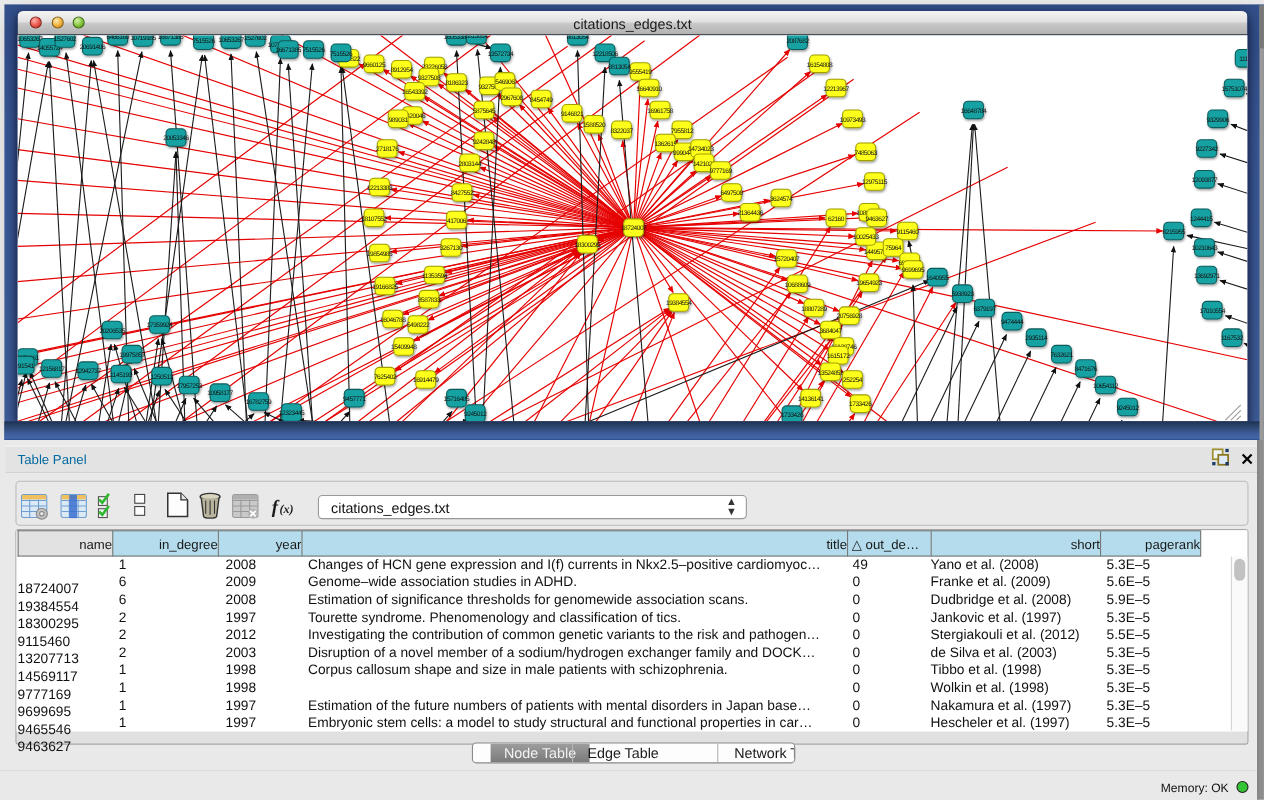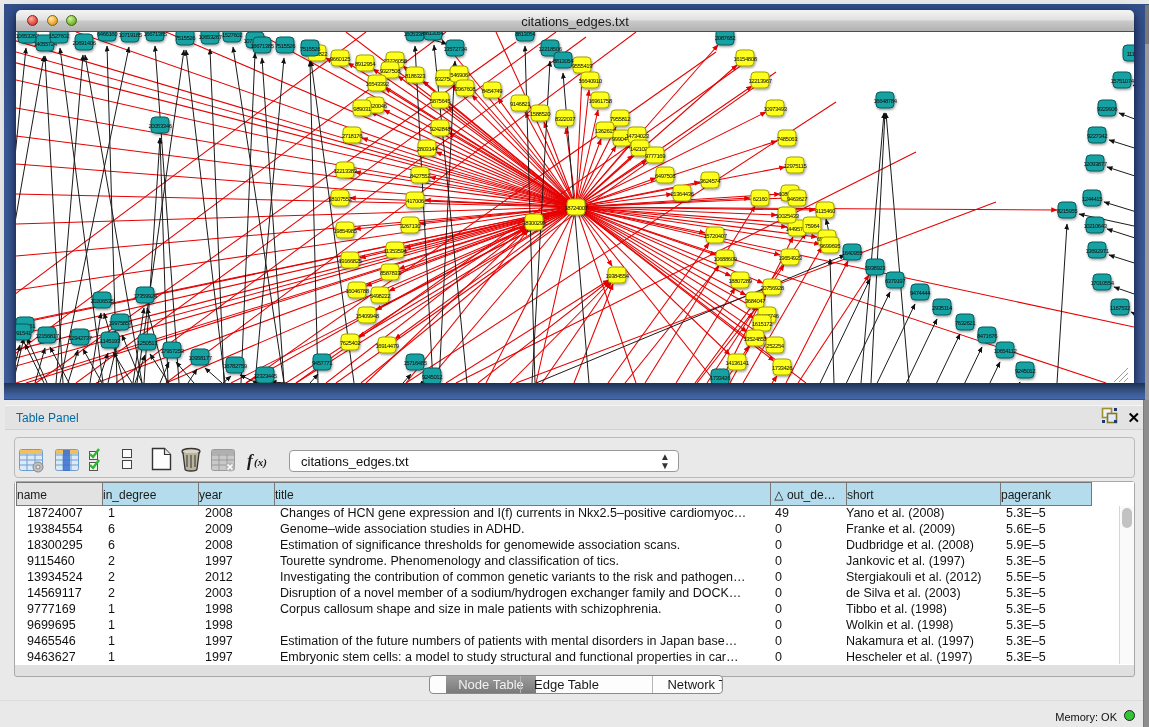--- a/index.html
+++ b/index.html
@@ -46,26 +46,26 @@
 #combo { position:absolute; left:274px; top:12px; width:390px; height:22px;
   background:#fff; border:1px solid #999; border-radius:4px; font-size:13px;
   color:#111; padding:3px 0 0 11px; }
 #combo .arr { position:absolute; right:8px; top:1px; font-size:10px; color:#333;
   line-height:9px; }
 #tablebox { position:absolute; left:14px; top:81px; width:1121px; height:196px;
   border:1px solid #a8a8a8; border-radius:3px; background:#e0e0e0; }
 #tablewhite { position:absolute; left:15px; top:82px; width:1119px; height:183px;
   background:#fff; }
 .th { position:absolute; top:482px; height:24px; font-size:12px; color:#1a1a1a;
-  text-align:left; line-height:24px; background:#b4dcec;
+  text-align:right; line-height:24px; background:#b4dcec;
   border-left:1px solid #777; border-top:1px solid #777; border-bottom:1px solid #777; }
 .tr { position:absolute; left:16px; width:1104px; height:16px; font-size:12.5px;
   color:#111; white-space:nowrap; }
 .tr span { position:absolute; top:0px; }
-.c0 { left:11px; } .c1 { left:92px; } .c2 { left:189px; } .c3 { left:264px; }
+.c0 { left:0;margin-top:22px; } .c1 { left:92px; } .c2 { left:189px; } .c3 { left:264px; }
 .c4 { left:759px; } .c5 { left:830px; width:154px; }
 .c6 { left:990px; }
 #scrtrack { position:absolute; left:1119px; top:506px; width:15px; height:158px;
   background:#fafafa; border-left:1px solid #d5d5d5; }
 #scrthumb { position:absolute; left:2px; top:2px; width:10px; height:20px;
   background:#c2c2c2; border-radius:5px; }
 #tabs { position:absolute; left:429px; top:675px; width:294px; height:19px;
   border:1px solid #8a8a8a; border-radius:4px; background:#fdfdfd; font-size:13px;
   overflow:hidden; }
 .tab { position:absolute; top:0; height:100%; text-align:center; line-height:18px;
@@ -729,21 +729,21 @@
 <div class="tr" style="top:554px">
     <span class="c0">9115460</span>
     <span class="c1">2</span>
     <span class="c2">1997</span>
     <span class="c3">Tourette syndrome. Phenomenology and classification of tics.</span>
     <span class="c4">0</span>
     <span class="c5">Jankovic et al. (1997)</span>
     <span class="c6">5.3E–5</span>
   </div>
 <div class="tr" style="top:570px">
-    <span class="c0">13934524</span>
+    <span class="c0">13207713</span>
     <span class="c1">2</span>
     <span class="c2">2012</span>
     <span class="c3">Investigating the contribution of common genetic variants to the risk and pathogen…</span>
     <span class="c4">0</span>
     <span class="c5">Stergiakouli et al. (2012)</span>
     <span class="c6">5.5E–5</span>
   </div>
 <div class="tr" style="top:586px">
     <span class="c0">14569117</span>
     <span class="c1">2</span>

